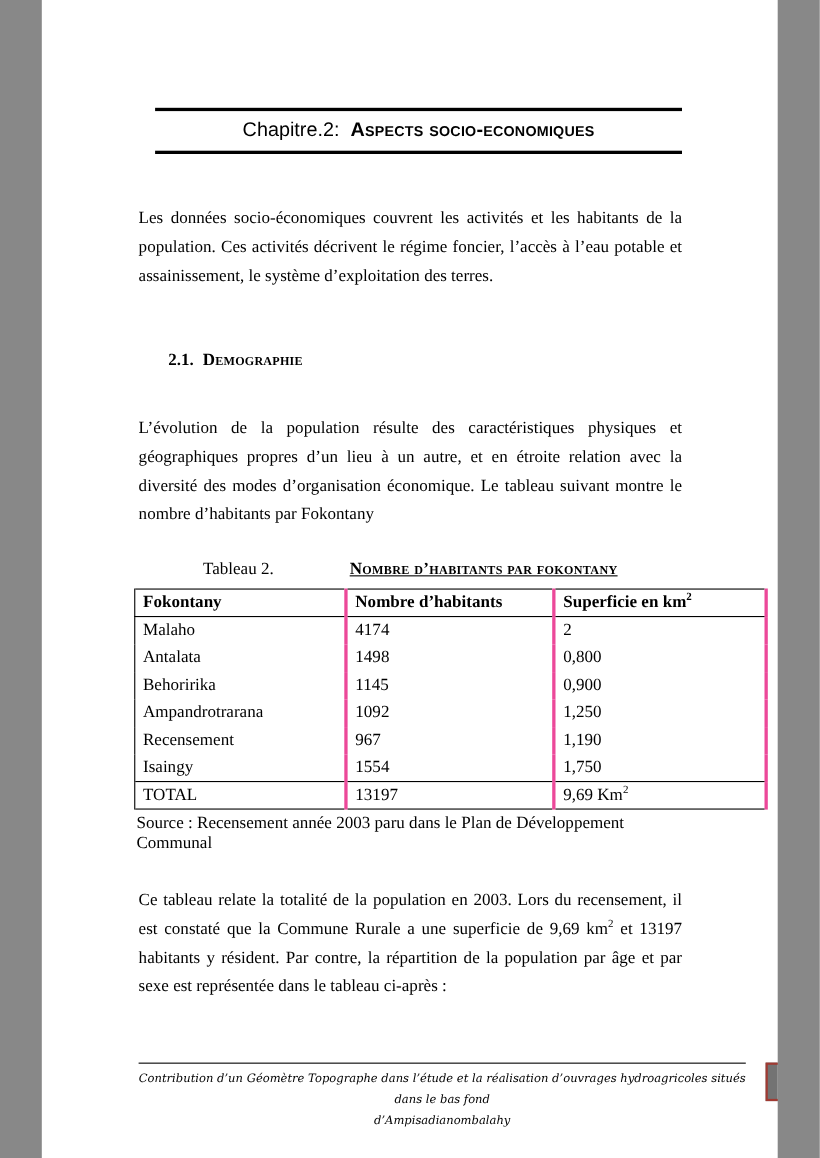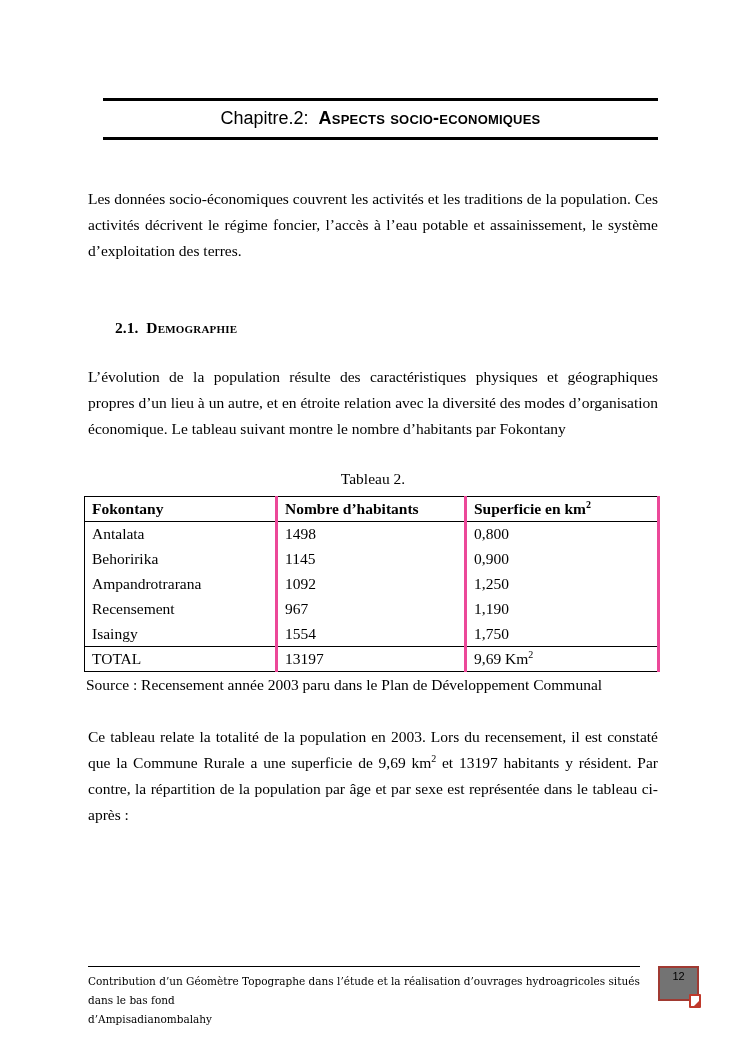--- a/index.html
+++ b/index.html
@@ -1,19 +1,19 @@
 <!DOCTYPE html>
 <html><head>
 <meta charset="utf-8">
 <style>
   * { margin: 0; padding: 0; box-sizing: border-box; }
   html, body { background: #888; }
   .page {
     position: relative;
-    width: 745px;
+    width: 669px;
     height: 1053px;
     margin: 0 auto;
     background: #ffffff;
     font-family: "Liberation Serif", serif;
     color: #000;
     overflow: hidden;
   }
   .content {
     position: absolute;
     left: 88px;
@@ -43,21 +43,21 @@
     text-align: justify;
   }
   .intro-par { margin-top: 46px; }
   .section-heading {
     margin: 55px 0 0 27px;
     font-family: Liberation Serif, serif;
     font-weight: bold;
     font-size: 15.5px;
   }
   .section-title { font-variant: small-caps; margin-left: 8px; letter-spacing: 0.2px; }
-  .section-par { margin-top: 27px; }
+  .section-par { margin-top: 40px; }
   
   .table-caption {
     margin-top: 28px;
     display: flex;
     justify-content: center;
     gap: 69px;
     align-items: baseline;
     font-size: 15.5px;
   }
   .cap-title {
@@ -105,21 +105,23 @@
   
   .footer-rule-block {
     position: absolute;
     left: 88px;
     top: 966px;
     width: 552px;
     border-top: 1px solid #000;
     padding-top: 5px;
   }
   .footer-text {
+    text-align: center;
     font-family: "DejaVu Serif", serif;
+    font-style: italic;
     font-size: 10.5px;
     line-height: 19px;
   }
   .page-number-box {
     position: absolute;
     left: 658px;
     top: 966px;
     width: 41px;
     height: 35px;
     border: 2px solid #a03a32;
@@ -157,47 +159,53 @@
 </head>
 <body>
 
 <div class="page">
   <div class="content">
 
     <div class="chapter-heading">
       <span class="chapter-prefix">Chapitre.2:</span><span class="chapter-title">Aspects socio-economiques</span>
     </div>
 
-    <p class="body-par intro-par">Les données socio-économiques couvrent les activités et les traditions de la population. Ces activités décrivent le régime foncier, l’accès à l’eau potable et assainissement, le système d’exploitation des terres.</p>
+    <p class="body-par intro-par">Les données socio-économiques couvrent les activités et les habitants de la population. Ces activités décrivent le régime foncier, l’accès à l’eau potable et assainissement, le système d’exploitation des terres.</p>
 
     <div class="section-heading">
       <span>2.1.</span><span class="section-title">Demographie</span>
     </div>
 
     <p class="body-par section-par">L’évolution de la population résulte des caractéristiques physiques et géographiques propres d’un lieu à un autre, et en étroite relation avec la diversité des modes d’organisation économique. Le tableau suivant montre le nombre d’habitants par Fokontany</p>
 
     <div class="table-caption">
       <span class="cap-label">Tableau 2.</span>
+      <span class="cap-title">Nombre d’habitants par fokontany</span>
     </div>
 
     <table class="data-table">
       <colgroup>
           <col class="c1">
           <col class="c2">
           <col class="c3">
         </colgroup>
       <thead>
         <tr>
           <th>Fokontany</th>
           <th>Nombre d’habitants</th>
           <th><span>Superficie en km</span><sup>2</sup></th>
         </tr>
       </thead>
       <tbody>
         <tr>
+          <td>Malaho</td>
+          <td>4174</td>
+          <td>2</td>
+        </tr>
+        <tr>
           <td>Antalata</td>
           <td>1498</td>
           <td>0,800</td>
         </tr>
         <tr>
           <td>Behoririka</td>
           <td>1145</td>
           <td>0,900</td>
         </tr>
         <tr>

